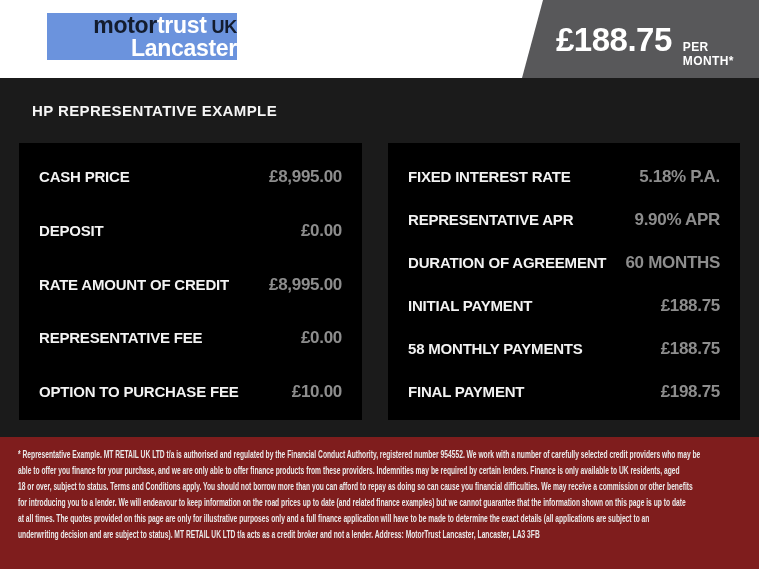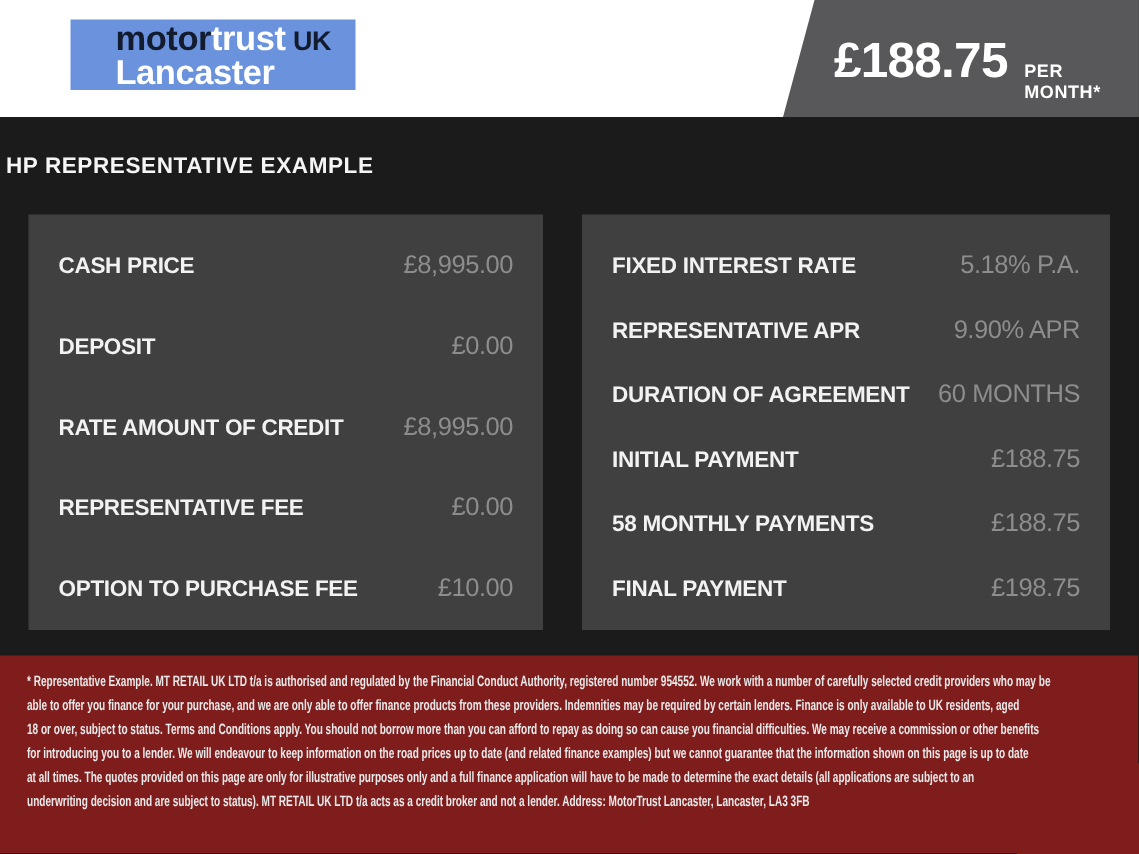--- a/index.html
+++ b/index.html
@@ -14,21 +14,21 @@
     position:relative;
     height:78px;
     background:#ffffff;
   }
   .logo {
     position:absolute;
     left:47px; top:13px;
     width:190px; height:47px;
     background:#6b93dd;
     display:flex; flex-direction:column;
-    align-items:flex-start; justify-content:center;
+    align-items:flex-end; justify-content:center;
     line-height:1.0;
     padding-left:30px;
   }
   .logo-line1 {
     font-weight:700; font-size:23px;
     color:#131c2e;
     letter-spacing:-0.3px;
     white-space:nowrap;
   }
   .logo-line1 .trust { color:#ffffff; }
@@ -47,56 +47,56 @@
     display:flex; align-items:baseline;
     padding-left:34px; padding-top:21px;
     color:#ffffff;
   }
   .price-amount { font-size:33px; font-weight:700; letter-spacing:-0.5px; }
   .price-period { font-size:12px; font-weight:700; margin-left:11px; letter-spacing:0.4px; }
   
   .title-bar {
     height:65px;
     display:flex; align-items:center;
-    padding-left:4px;
+    padding-left:32px;
   }
   .section-title {
     color:#f5f5f5;
     font-size:15px; font-weight:700;
     letter-spacing:0.4px;
   }
   
   .panels {
     display:flex;
     margin:0 19px;
     gap:26px;
     height:277px;
   }
   .panel {
-    background:#404040;
+    background:#000000;
     padding:24px 20px 18px 20px;
     display:flex; flex-direction:column;
     justify-content:space-between;
   }
   .panel-left  { width:343px; }
   .panel-right { flex:1; }
   .row {
     display:flex;
     justify-content:space-between;
     align-items:baseline;
   }
   .row-label {
     color:#f2f2f2;
     font-size:15px; font-weight:700;
     letter-spacing:-0.2px;
     white-space:nowrap;
   }
   .row-value {
     color:#8d8d8d;
-    font-size:17px; font-weight:400;
+    font-size:17px; font-weight:700;
     letter-spacing:-0.3px;
     white-space:nowrap;
   }
   
   .footer {
     margin-top:17px;
     height:132px;
     background:#7f1d1d;
     padding:10px 0 0 18px;
   }

